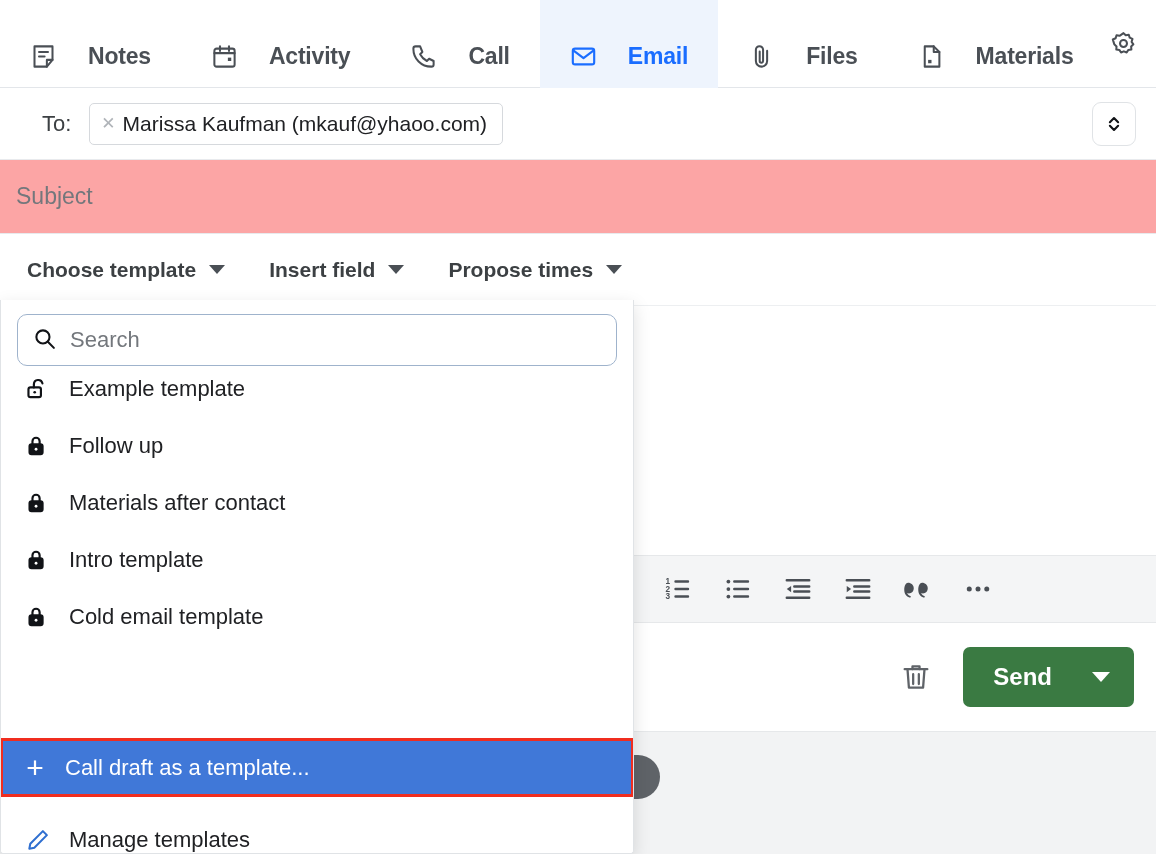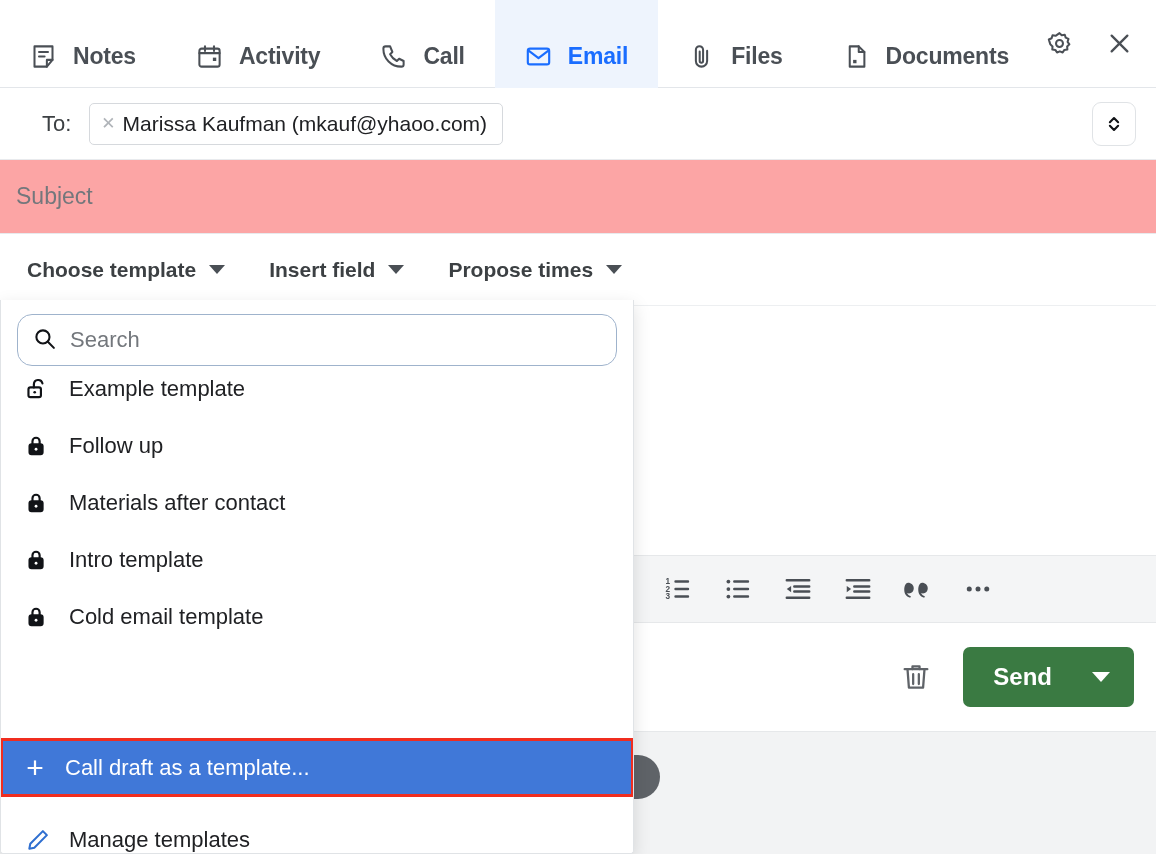--- a/index.html
+++ b/index.html
@@ -13,21 +13,21 @@
 
   
   .tabbar {
     position: absolute; top: 0; left: 0;
     width: 1156px; height: 88px;
     background: #ffffff;
     border-bottom: 1px solid #e3e6ea;
     display: flex; align-items: stretch;
   }
   .tab {
-    display: flex; align-items: center; gap: 16px;
+    display: flex; align-items: center; gap: 31px;
     padding: 4px 30px;
     height: 112px;
     cursor: pointer;
     position: relative;
     color: #4a4f55;
   }
   .tab .tab-label {
     font-size: 23px; font-weight: bold; letter-spacing: -0.2px;
     white-space: nowrap;
   }
@@ -185,21 +185,21 @@
     border: 1px solid #e0e3e6;
     border-top: none;
     border-radius: 0 0 4px 4px;
     box-shadow: 0 6px 18px rgba(0,0,0,0.13);
     display: flex; flex-direction: column;
     overflow: hidden;
   }
   .search-wrap { padding: 14px 16px 10px 16px; }
   .search-box {
     display: flex; align-items: center; gap: 13px;
-    height: 52px; border: 1px solid #9fb3cc; border-radius: 15px;
+    height: 52px; border: 1px solid #9fb3cc; border-radius: 10px;
     padding: 0 14px; background: #fff;
   }
   .search-input {
     border: 0; outline: none; background: transparent;
     font-size: 22px; color: #202124; width: 100%;
     font-family: "Liberation Sans", sans-serif;
   }
   .search-input::placeholder { color: #73777c; }
 
   .tmpl-list {
@@ -293,21 +293,21 @@
     </div>
 
     <div class="tab">
       <span class="ic">
         <svg width="27" height="27" viewBox="0 0 24 24" fill="none" stroke="currentColor" stroke-width="1.8" stroke-linecap="round" stroke-linejoin="round">
           <path d="M6 3h8l5 5v13H6z"></path>
             <path d="M14 3v5h5"></path>
             <rect x="9" y="15" width="3" height="3" fill="currentColor" stroke="none"></rect>
         </svg>
       </span>
-      <span class="tab-label">Documents</span>
+      <span class="tab-label">Materials</span>
     </div>
 
     <div class="tabbar-right">
       <div class="iconbtn">
         <svg width="27" height="27" viewBox="0 0 24 24" fill="none" stroke="currentColor" stroke-width="1.8" stroke-linecap="round" stroke-linejoin="round">
           <path d="M12 2.8l2 1.9 2.7-.5.8 2.6 2.5 1.1-.8 2.6 1.6 2.2-2 1.9.2 2.7-2.7.4-1.5 2.3-2.5-1-2.5 1-1.5-2.3-2.7-.4.2-2.7-2-1.9L3.3 11l-.8-2.6L5 7.3l.8-2.6 2.7.5z"></path>
           <circle cx="12" cy="12" r="3.1"></circle>
         </svg>
       </div>
       <div class="iconbtn">

